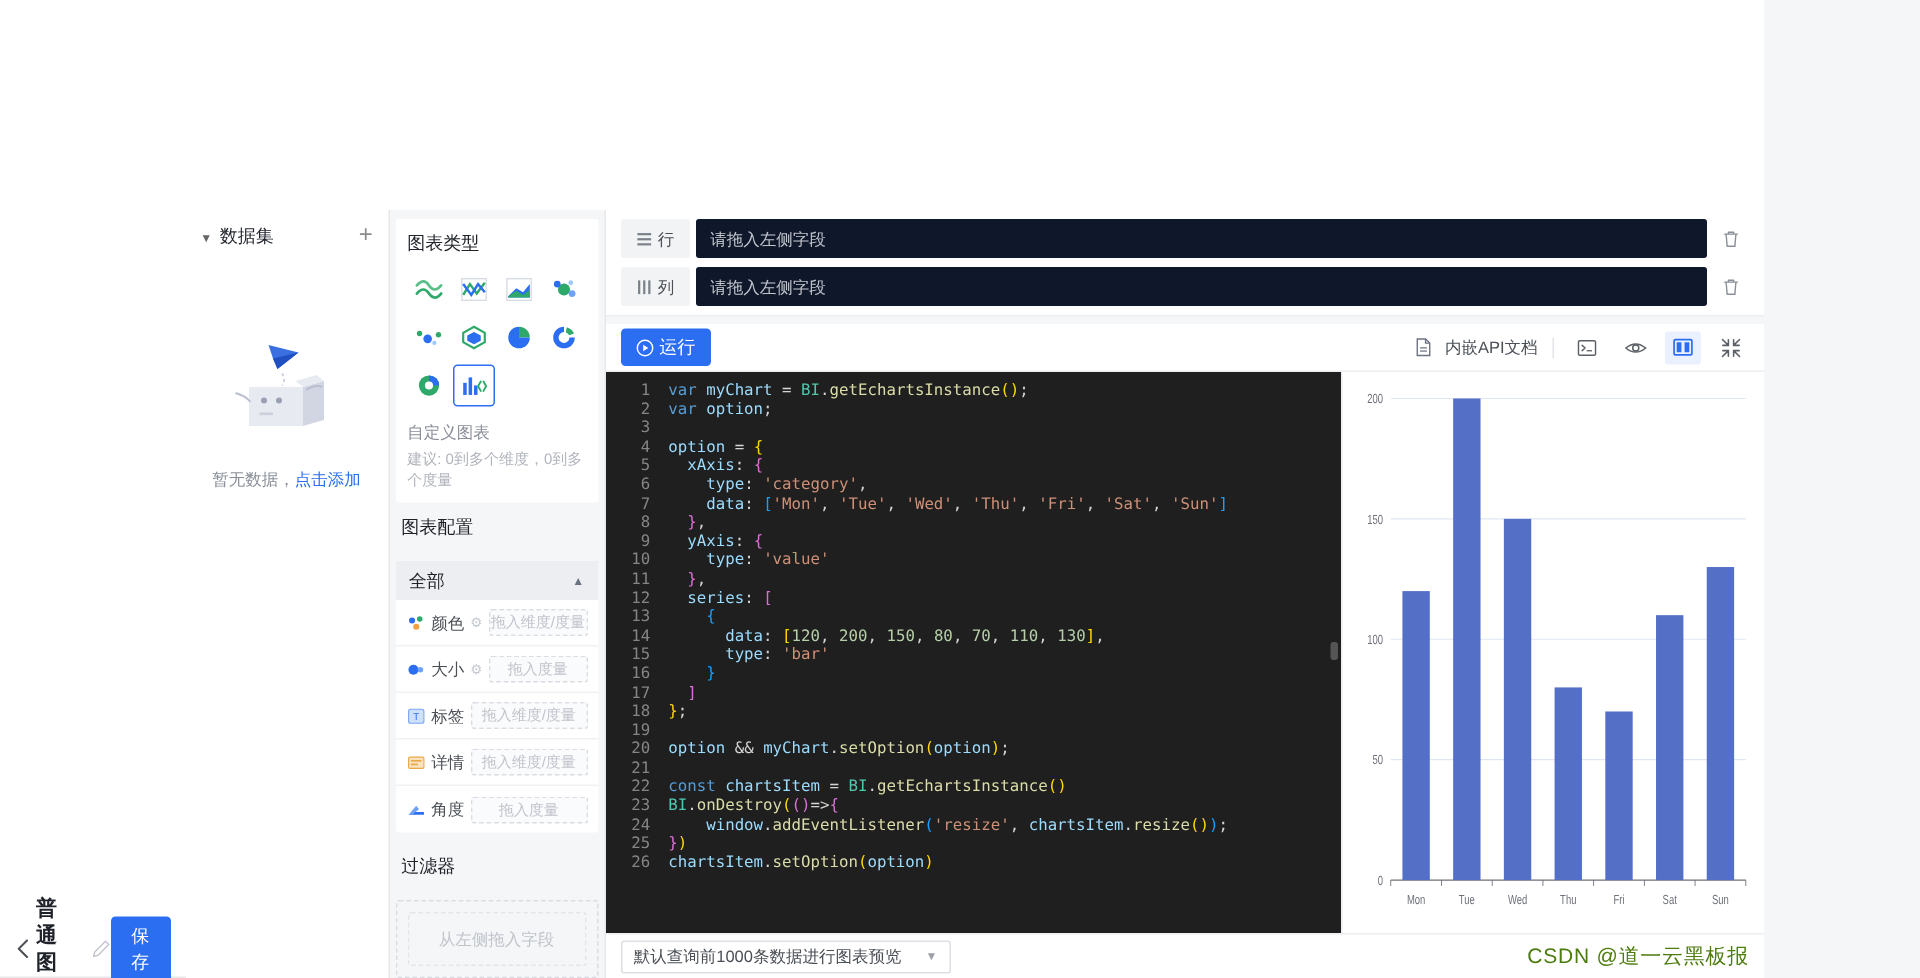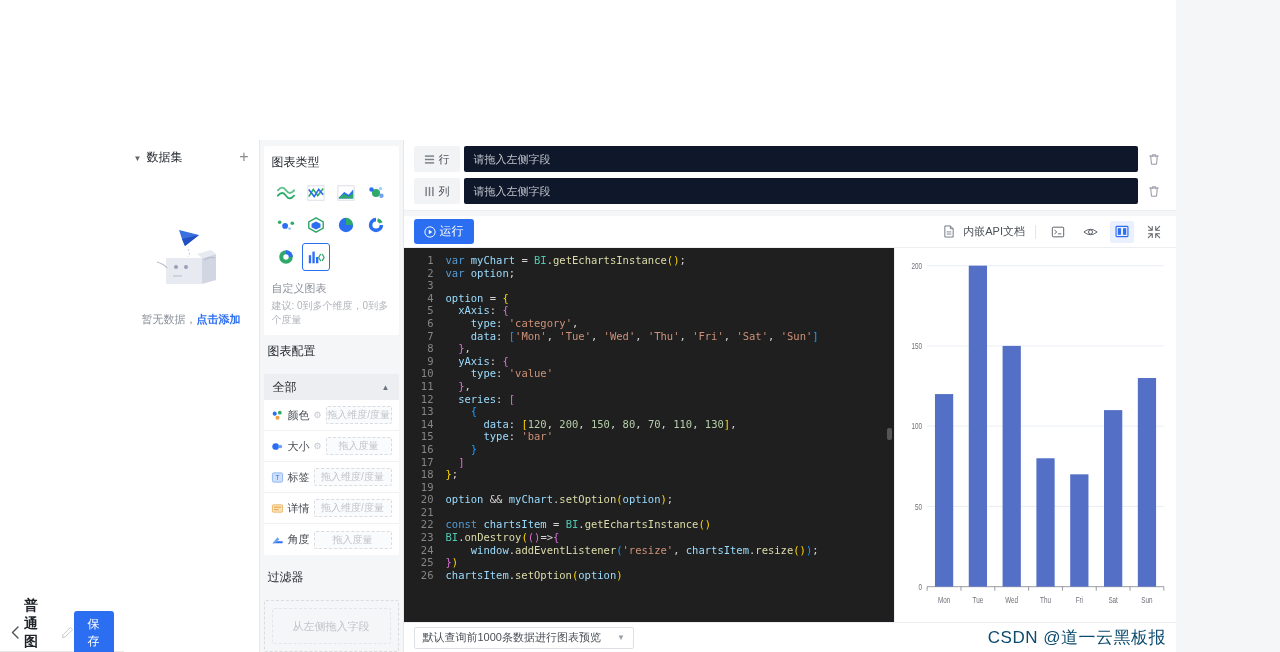--- a/index.html
+++ b/index.html
@@ -37,21 +37,21 @@
     width: 136px; flex: 0 0 136px; background: #fff;
     border-right: 1px solid #e8e8e8; display: flex; flex-direction: column;
   }
   .ds-head { height: 34px; display: flex; align-items: center; padding: 0 10px; }
   .ds-caret { font-size: 8px; color: #666; margin-right: 5px; transform: translateY(1px); }
   .ds-title { font-size: 12px; color: #1f2329; flex: 1; }
   .ds-add { color: #8c8c8c; font-size: 16px; cursor: pointer; line-height: 1; }
   .ds-empty { margin-top: 52px; display: flex; flex-direction: column; align-items: center; }
   .empty-art { width: 84px; height: 72px; position: relative; }
   .empty-text { margin-top: 14px; font-size: 11px; color: #8a8f99; text-align:center; }
-  .empty-text a { color: #2c6ef2; text-decoration: none; cursor:pointer;font-weight:bold; }
+  .empty-text a { color: #2c6ef2; text-decoration: none; cursor:pointer; }
 
   
   .col-config {
     width: 144px; flex: 0 0 144px; background: #f5f6f8;
     border-right: 1px solid #e8e8e8; padding: 6px 4px 0 4px;
     display: flex; flex-direction: column; gap: 8px; overflow: hidden;
   }
   .panel { background: #fff; border-radius: 2px; padding: 8px; }
   .panel-title { font-size: 12px; color: #1f2329; margin-bottom: 8px; font-weight:normal; }
   .chart-grid { display: grid; grid-template-columns: repeat(4, 1fr); gap: 4px 2px; }
@@ -158,21 +158,21 @@
     height: 30px; flex:0 0 30px; display:flex; align-items:center;
     padding: 0 10px; background:#fff; border-top:1px solid #eceef1;
   }
   .limit-select {
     height: 22px; border:1px solid #dcdfe4; border-radius:2px; background:#fff;
     display:flex; align-items:center; padding: 0 8px; gap:16px;
     font-size:11px; color:#4b5056; cursor:pointer;
   }
   .limit-select .tri { font-size:8px; color:#9aa0a6; }
   .bb-spacer{ flex:1; }
-  .watermark { font-size: 17px; color:#0c4a6e; font-family:"Liberation Sans", sans-serif; letter-spacing:.5px;margin-left:12px; }
+  .watermark { font-size: 14px; color:#4d7c0f; font-family:"Liberation Sans", sans-serif; letter-spacing:.5px;margin-left:12px; }
 </style>
 </head>
 <body>
 
 <div class="app">
 
   <div class="topbar">
     <div class="back-arrow">
       <svg width="8" height="13" viewBox="0 0 8 13">
         <path d="M7 1 L1.5 6.5 L7 12" fill="none" stroke="#4b5056" stroke-width="1.4" stroke-linecap="round" stroke-linejoin="round"></path>

